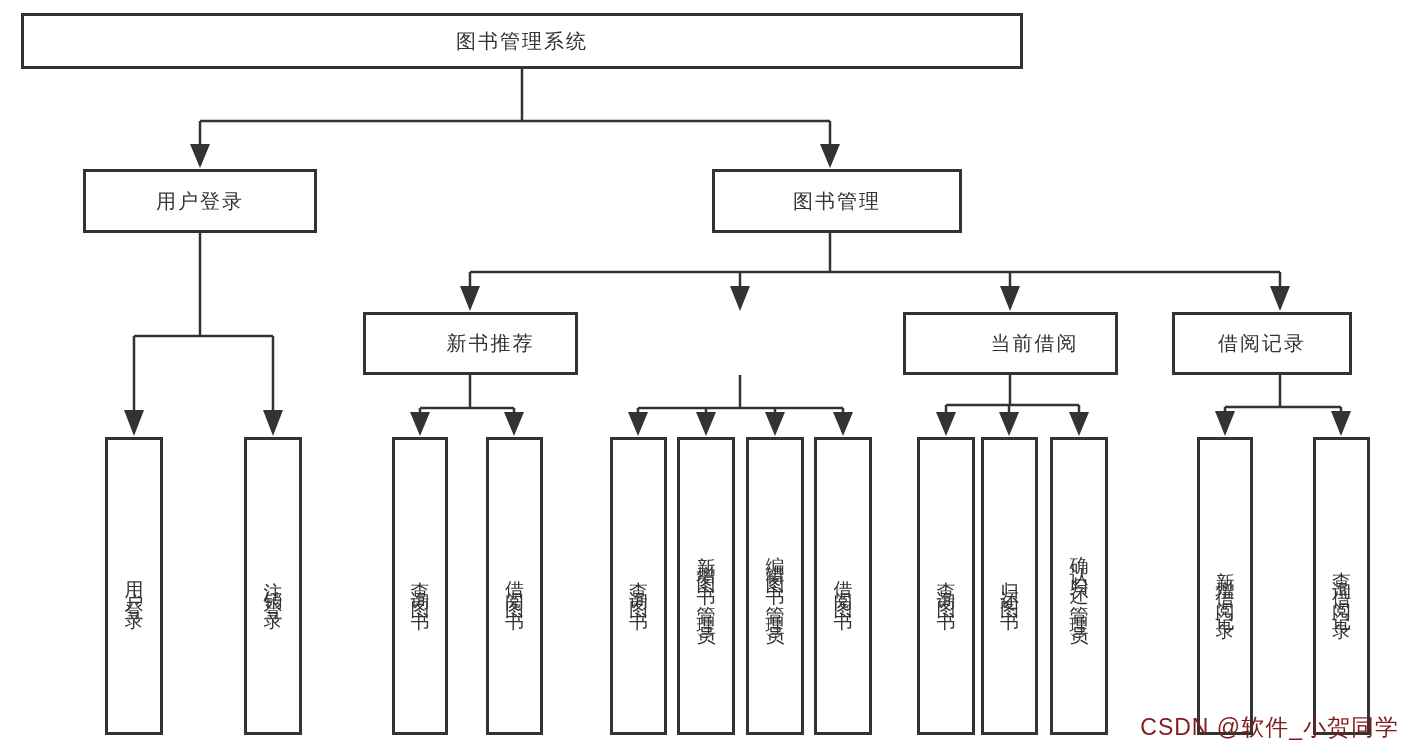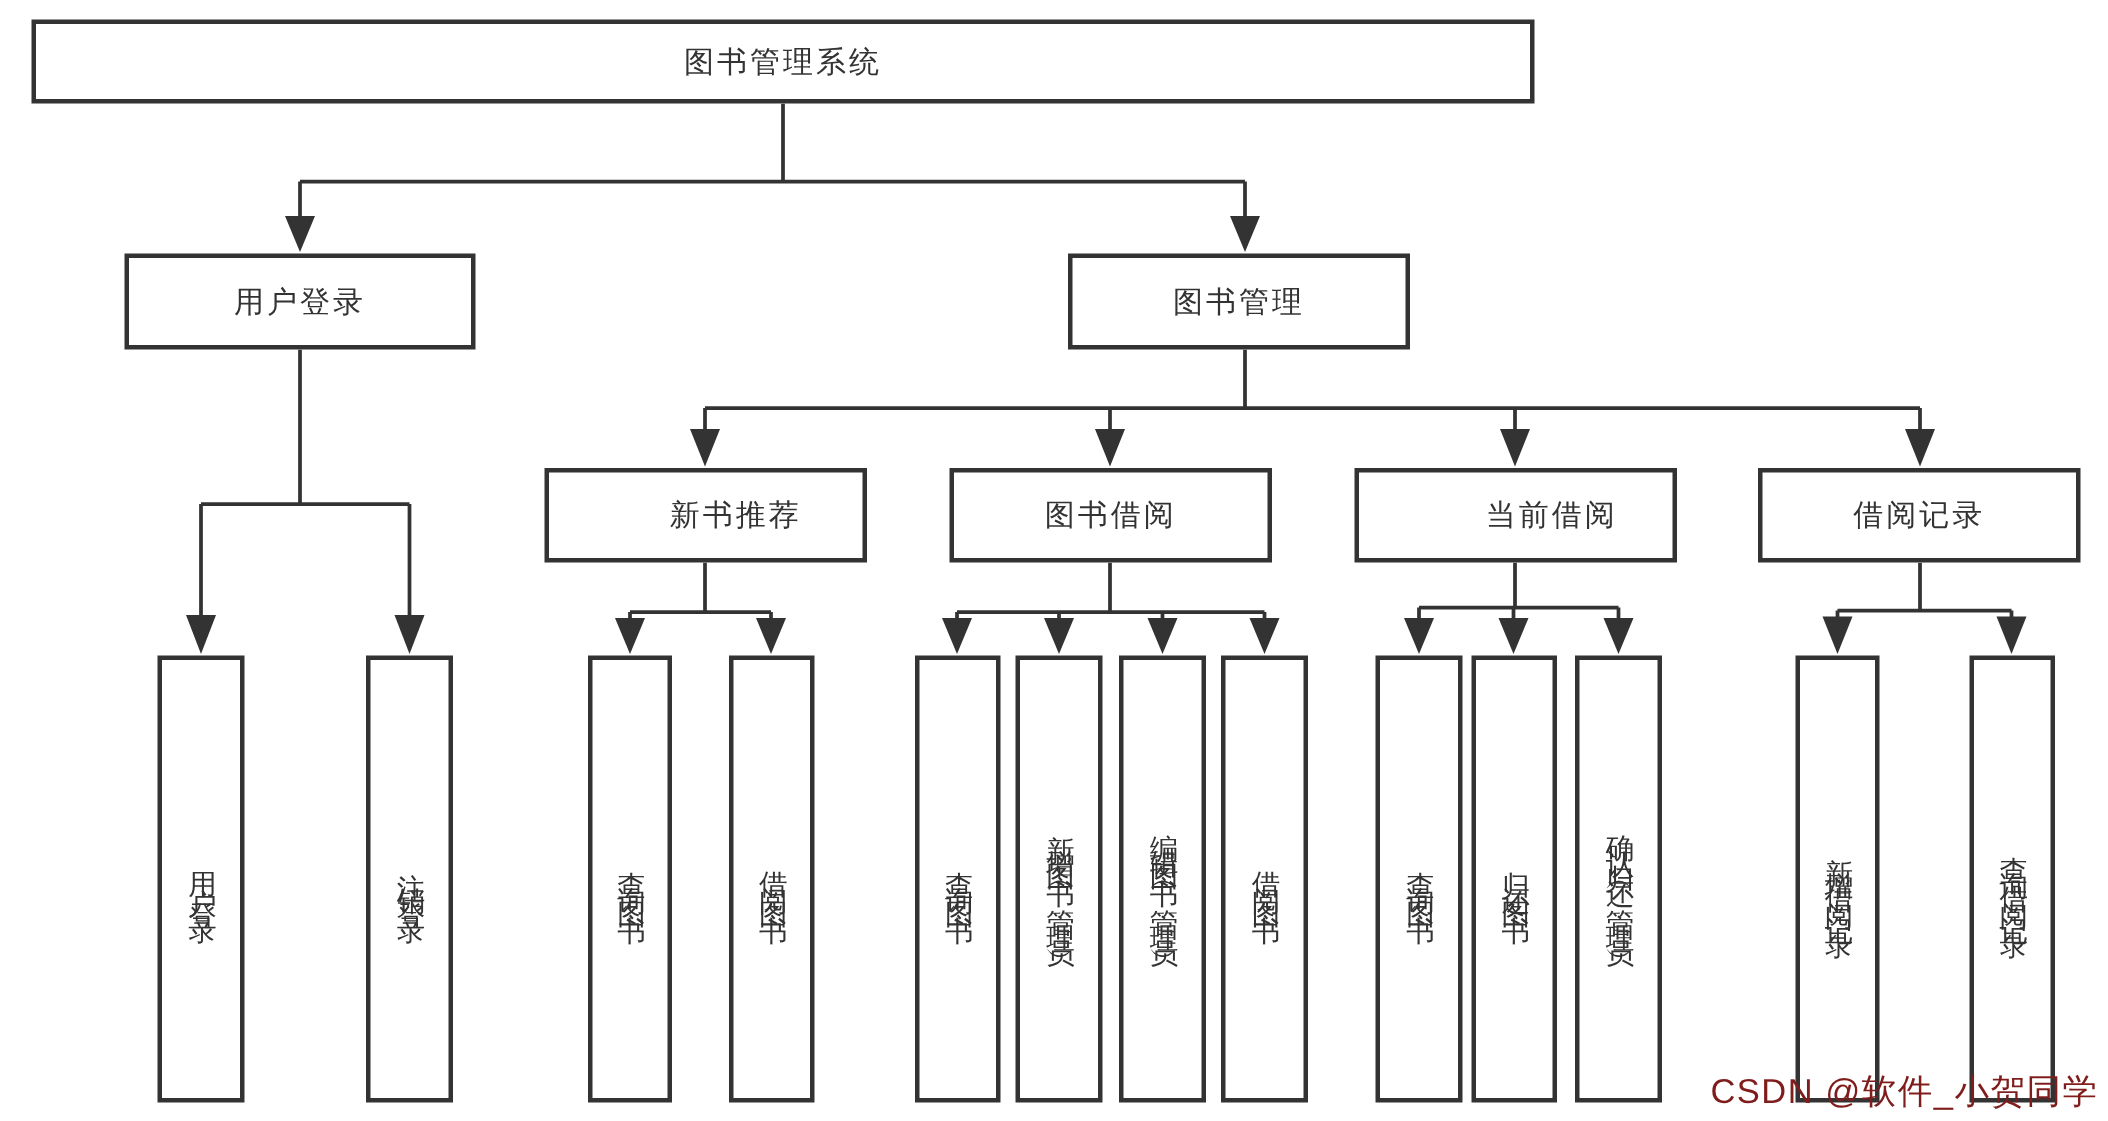--- a/index.html
+++ b/index.html
@@ -150,26 +150,25 @@
     </g>
     <g fill="#333333" stroke="none">
       <polygon points="1215,411 1235,411 1225,436"></polygon>
       <polygon points="1331,411 1351,411 1341,436"></polygon>
     </g>
   </svg>
 
   <div class="hbox" style="left:21px; top:13px; width:1002px; height:56px;">图书管理系统</div>
 
   <div class="hbox" style="left:83px; top:169px; width:234px; height:64px;">用户登录</div>
-  <div class="hbox" style="left:712px; top:169px; width:228px; height:64px;font-family:Liberation Mono, monospace;">图书管理</div>
+  <div class="hbox" style="left:712px; top:169px; width:250px; height:64px;font-family:Liberation Mono, monospace;">图书管理</div>
 
   <div class="hbox" style="left:363px; top:312px; width:215px; height:63px;padding-left:40px;">新书推荐</div>
-  <div class="hbox" style="left:633px; top:312px; width:215px; height:63px;">图书借阅</div>
   <div class="hbox" style="left:903px; top:312px; width:215px; height:63px;padding-left:48px;">当前借阅</div>
-  <div class="hbox" style="left:1172px; top:312px; width:215px; height:63px;">借阅记录</div>
+  <div class="hbox" style="left:1172px; top:312px; width:180px; height:63px;">借阅记录</div>
 
   <div class="leaf" style="left:105px; width:58px;">
     <span>用户登录</span>
   </div>
   <div class="leaf" style="left:244px; width:58px;">
     <span>注销登录</span>
   </div>
 
   <div class="leaf" style="left:392px; width:56px;">
     <span>查询图书</span>

